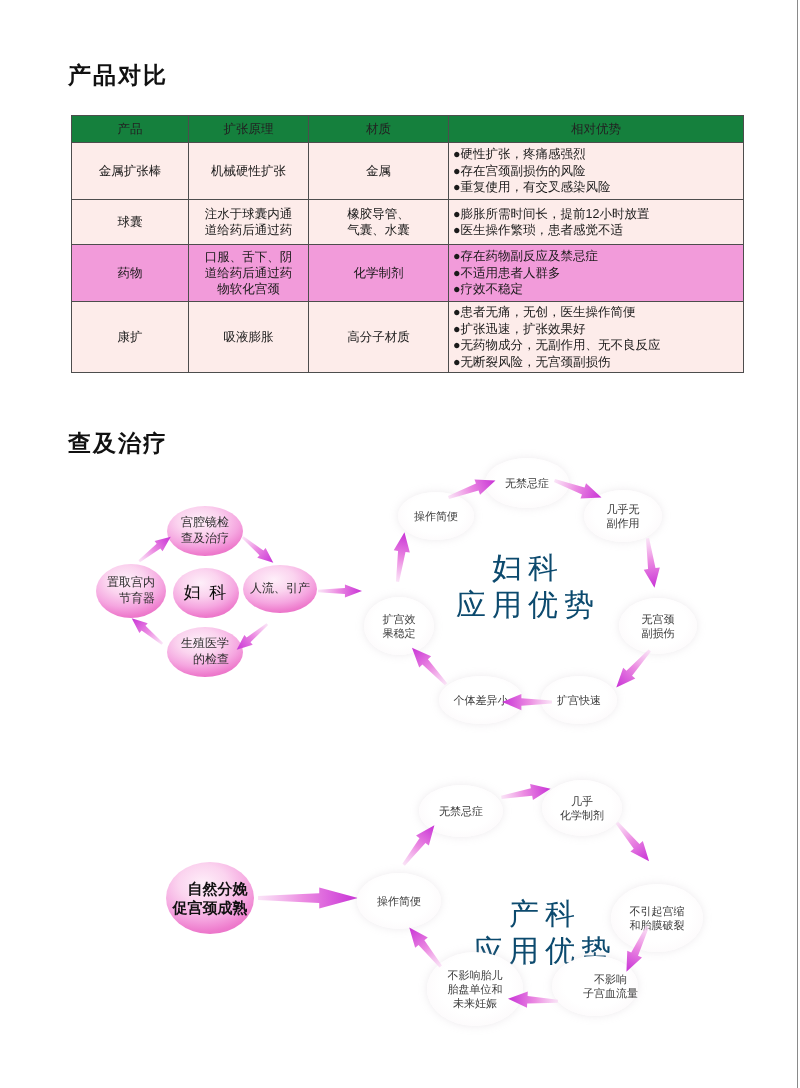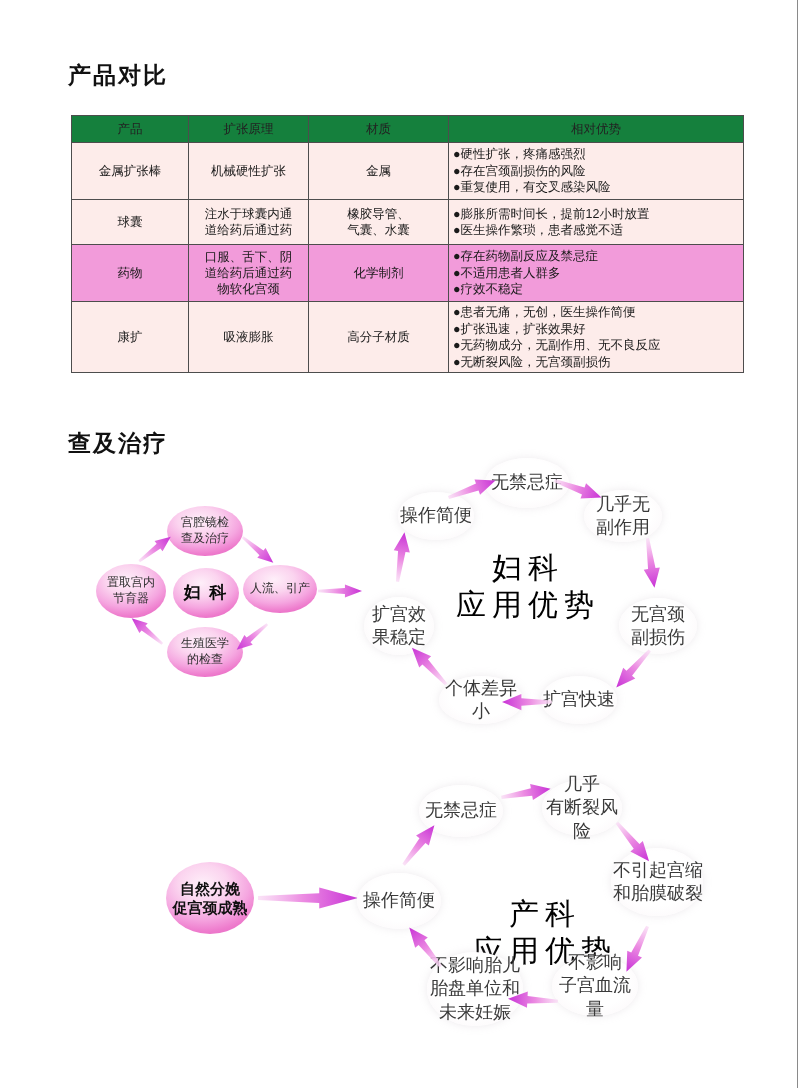--- a/index.html
+++ b/index.html
@@ -21,28 +21,28 @@
   td.adv .ml{text-align:left;line-height:16.5px;}
   tr.hdr{background:#15803d;}
   tr.rlight{background:#fdecea;}
   tr.rpink{background:#f29bda;}
   tr.h55 td{height:52px}tr.h43 td{height:40px}tr.h64 td{height:61px}
 
   
   .node{position:absolute;border-radius:50%;display:flex;align-items:center;justify-content:center;}
   .node span{white-space:pre-line;text-align:center;line-height:1.3;}
   .pnode{background:radial-gradient(ellipse 80% 75% at 42% 30%,#feeff9 0%,#fbd4ef 35%,#f5a6e0 66%,#ee7ccd 88%,#e96ec6 100%);}
-  .pnode span{font-size:12px;color:#2e2e2e;}
-  .hub span{font-size:17px;font-weight:bold;color:#0a0a0a;letter-spacing:2px;}
+  .pnode span{font-size:12px;color:#2e2e2e;text-align:right;}
+  .hub span{font-size:17px;font-weight:normal;color:#0a0a0a;letter-spacing:2px;}
   .src span{font-size:15px;font-weight:bold;color:#111;}
   .wnode{background:radial-gradient(ellipse at 50% 45%,#ffffff 52%,#fdfbfc 72%,#f4eef2 90%,#ece5ea 100%);
          box-shadow:0 0 8px rgba(190,178,190,0.28);}
-  .wnode span{font-size:18px;color:#3a3a3a;}
+  .wnode span{font-size:11px;color:#3a3a3a;}
   .circle-title{position:absolute;width:220px;text-align:center;white-space:pre-line;
-                font-size:30px;color:#000000;letter-spacing:6px;line-height:1.23;font-weight:500;}
+                font-size:30px;color:#0c4a6e;letter-spacing:6px;line-height:1.23;font-weight:500;}
   .arrow{position:absolute;overflow:visible;}
 </style>
 </head>
 <body>
 
 <div class="page">
 
   <svg width="0" height="0" style="position:absolute" aria-hidden="true">
     <defs>
       <linearGradient id="arrowGrad" x1="0" y1="0" x2="1" y2="0">
@@ -197,23 +197,23 @@
       <use href="#arrowPath"></use>
     </svg>
 
   <div class="circle-title" style="left:435px;top:860px;margin-top:36px;">产科
 应用优势</div>
   <div class="node wnode" style="left:419px;top:785px;width:84px;height:52px;">
       <span>无禁忌症</span>
     </div>
   <div class="node wnode" style="left:542px;top:780px;width:80px;height:56px;">
       <span>几乎
-有断裂风险</span>
-    </div>
-  <div class="node wnode" style="left:611px;top:848px;width:92px;height:68px;justify-content:flex-end;">
+化学制剂</span>
+    </div>
+  <div class="node wnode" style="left:611px;top:884px;width:92px;height:68px;">
       <span>不引起宫缩
 和胎膜破裂</span>
     </div>
   <div class="node wnode" style="left:552px;top:956px;width:86px;height:60px;justify-content:flex-end;">
       <span>不影响
 子宫血流量</span>
     </div>
   <div class="node wnode" style="left:427px;top:952px;width:96px;height:74px;">
       <span>不影响胎儿
 胎盘单位和

